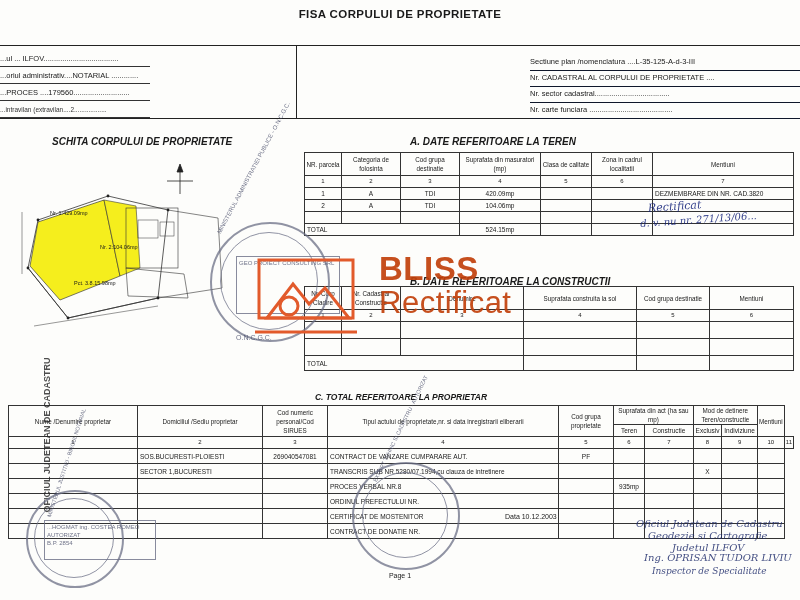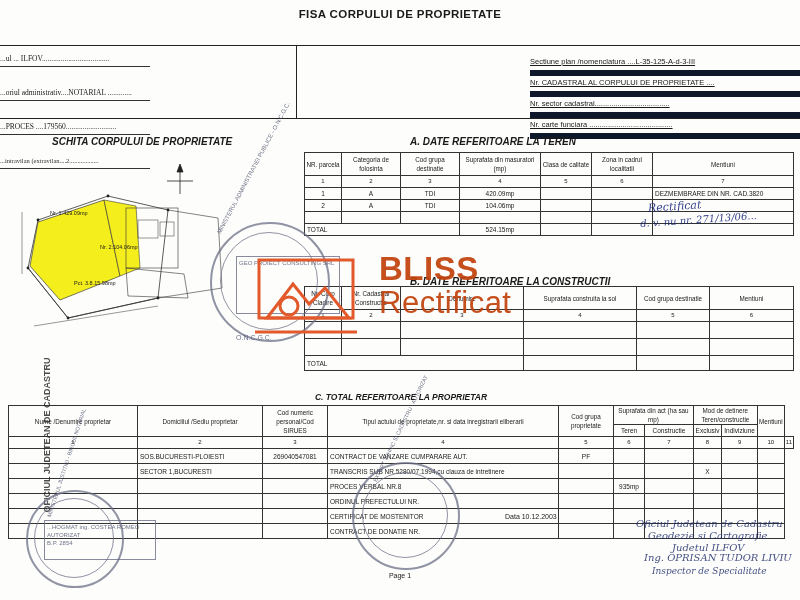--- a/index.html
+++ b/index.html
@@ -43,43 +43,41 @@
     left: 0px;
     top: 52px;
     width: 150px;
     font-size: 7.5px;
     line-height: 13px;
   }
   .idblock div {
     white-space: nowrap;
     border-bottom: 1px solid #333;
     padding-bottom: 1px;
-    margin-bottom: 19px;
+    margin-bottom: 2px;
     overflow: hidden;
-    font-family: Liberation Serif, serif;
   }
   .idblock .sub {
     font-size: 6.5px;
     color: #333;
   }
   
   .idblock-r {
     position: absolute;
     left: 530px;
     top: 56px;
     width: 270px;
     font-size: 7.5px;
     line-height: 12.5px;
   }
   .idblock-r div {
     white-space: nowrap;
-    border-bottom: 6px solid #0f172a;
+    border-bottom: 1px solid #0f172a;
     padding-bottom: 1px;
     margin-bottom: 1.5px;
-    text-decoration: underline;
   }
   
   .sec-h {
     position: absolute;
     font-size: 10px;
     font-weight: bold;
     font-style: italic;
   }
   
   .sketch {

